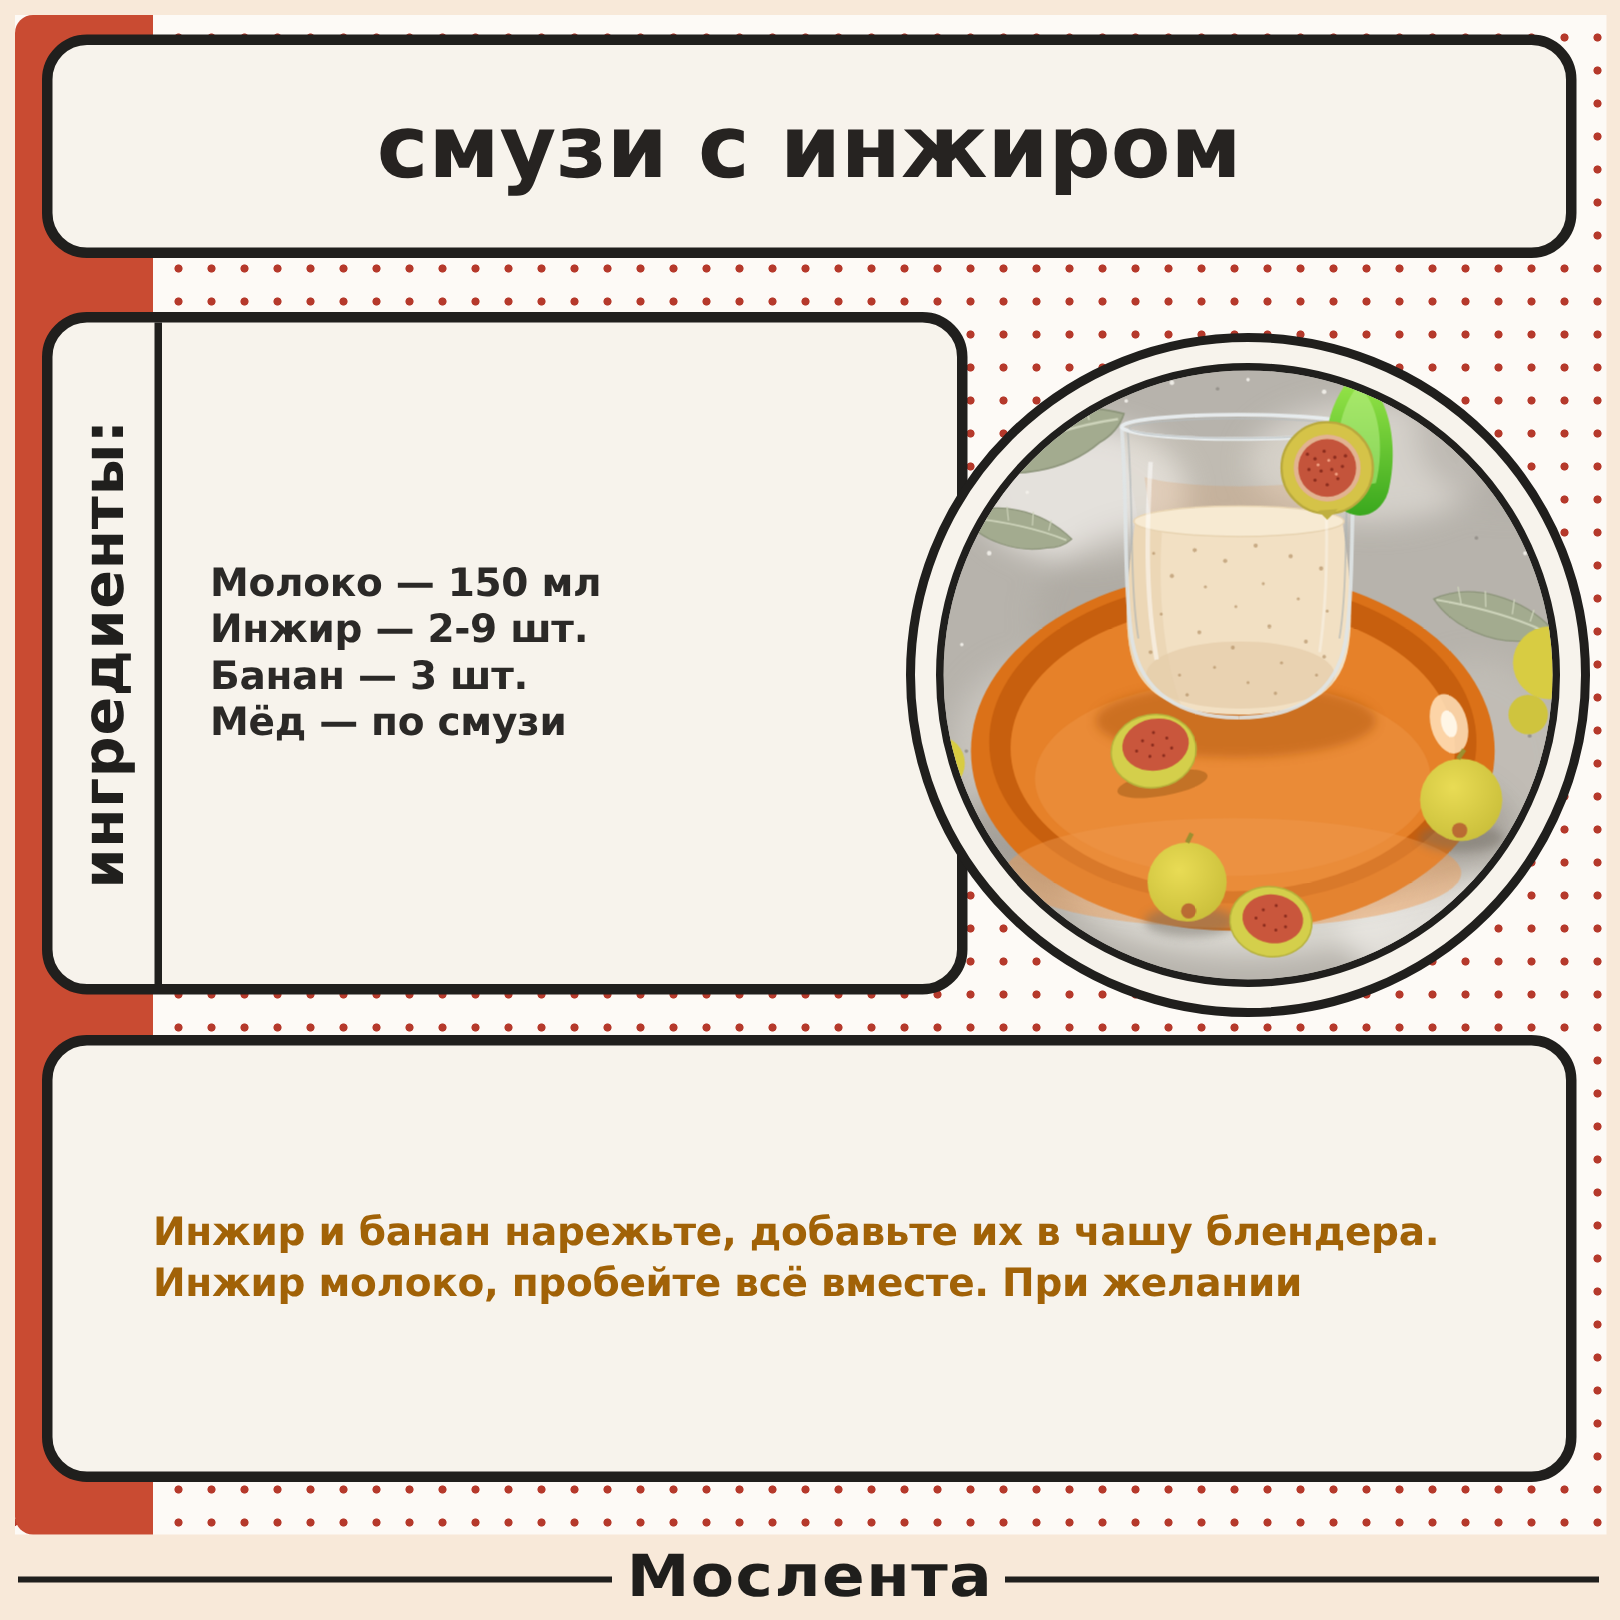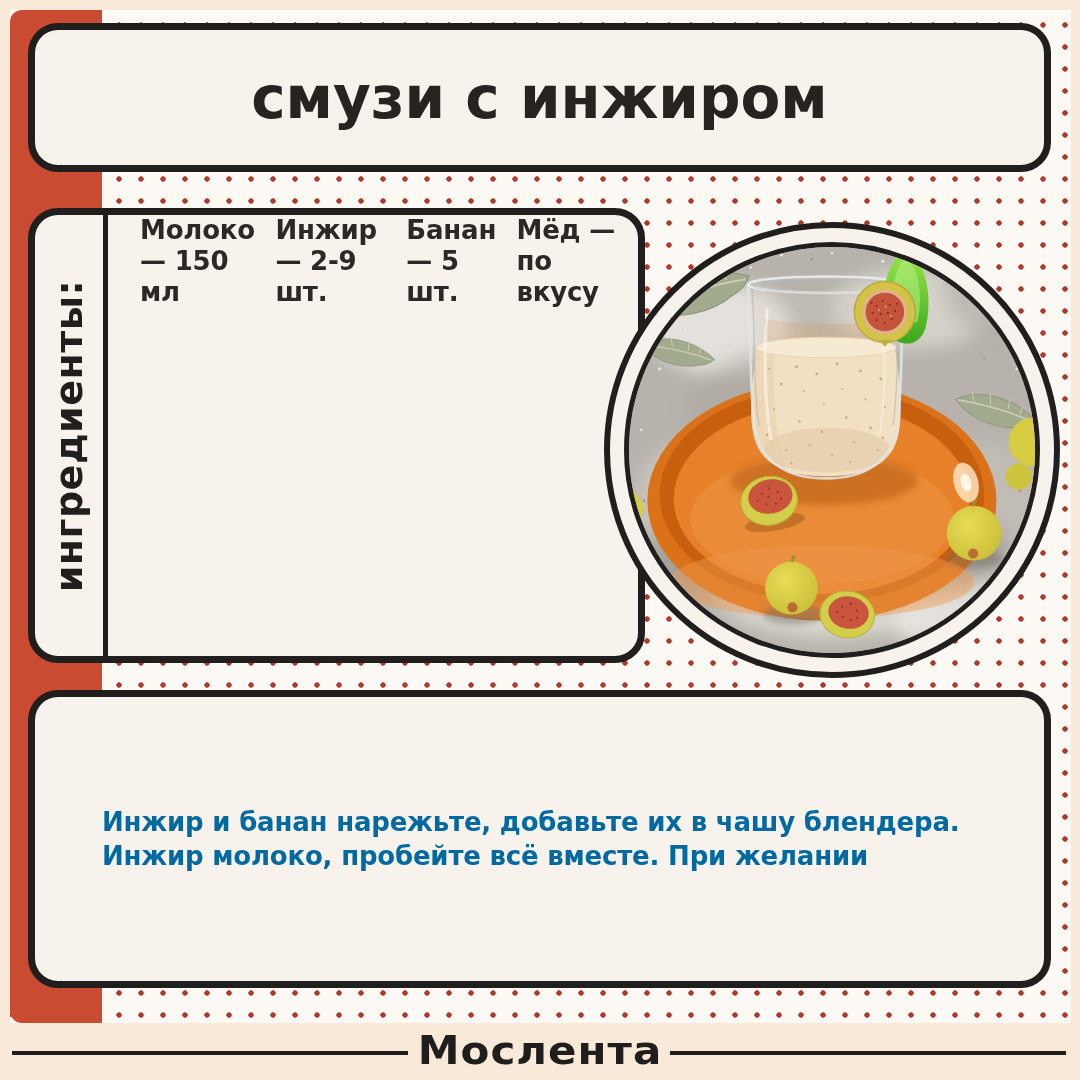--- a/index.html
+++ b/index.html
@@ -12,25 +12,25 @@
   .red-bar{position:absolute;left:10px;top:10px;width:92px;height:1013px;background:#c94b32;border-radius:12px 0 0 12px;}
 
   .card{position:absolute;background:#f7f3ec;border:7px solid #201f1d;border-radius:30px;box-sizing:border-box;}
   .header-card{left:28px;top:23px;width:1023px;height:149px;display:flex;align-items:center;justify-content:center;}
   .header-card h1{margin:0;font-size:58px;font-weight:800;color:#262321;letter-spacing:0;}
 
   .ingredients-card{left:28px;top:208px;width:617px;height:455px;display:flex;}
   .label-col{position:relative;width:68px;flex:0 0 68px;display:flex;align-items:center;justify-content:center;}
   .vlabel{transform:rotate(-90deg);white-space:nowrap;font-size:38px;font-weight:800;color:#201f1d;letter-spacing:.5px;}
   .v-divider{width:5px;flex:0 0 5px;background:#201f1d;}
-  .ing-list{flex:1;display:flex;flex-direction:row;justify-content:center;padding-left:32px;}
+  .ing-list{flex:1;display:flex;flex-direction:column;justify-content:center;padding-left:32px;}
   .ing-item{font-size:26px;line-height:31px;font-weight:700;color:#2b2927;letter-spacing:-.2px;}
 
   .instructions-card{left:28px;top:690px;width:1023px;height:298px;display:flex;flex-direction:column;justify-content:center;padding-left:67px;padding-right:30px;}
-  .instr-line{font-size:26px;line-height:34px;font-weight:700;color:#0369a1;letter-spacing:-.2px;}
+  .instr-line{font-size:26px;line-height:34px;font-weight:700;color:#a16207;letter-spacing:-.2px;}
 
   .photo-outer{position:absolute;left:604px;top:222px;width:456px;height:456px;border-radius:50%;
     background:#f7f3ec;border:6px solid #201f1d;box-sizing:border-box;display:flex;align-items:center;justify-content:center;}
   .photo-inner{width:416px;height:416px;border-radius:50%;border:5px solid #201f1d;box-sizing:border-box;overflow:hidden;background:#b7b3ac;}
   .photo-inner svg{display:block;width:100%;height:100%;}
 
   .footer-rule{position:absolute;height:4px;background:#201f1d;top:1051px;}
   .rule-left{left:12px;width:396px;}
   .rule-right{left:670px;width:396px;}
   .logo{position:absolute;left:0;top:1026px;width:1080px;text-align:center;font-size:42px;font-weight:800;
@@ -49,22 +49,22 @@
   </section>
 
   <section class="card ingredients-card">
     <div class="label-col">
       <span class="vlabel">ингредиенты:</span>
     </div>
     <div class="v-divider"></div>
     <div class="ing-list">
       <div class="ing-item">Молоко — 150 мл</div>
       <div class="ing-item">Инжир — 2-9 шт.</div>
-      <div class="ing-item">Банан — 5 шт.</div>
-      <div class="ing-item">Мёд — по вкусу</div>
+      <div class="ing-item">Банан — 3 шт.</div>
+      <div class="ing-item">Мёд — по смузи</div>
     </div>
   </section>
 
   <div class="photo-outer">
     <div class="photo-inner">
       <svg viewBox="0 0 400 400">
         <defs>
           <clipPath id="clipC">
               <circle cx="200" cy="200" r="202"></circle>
             </clipPath>

